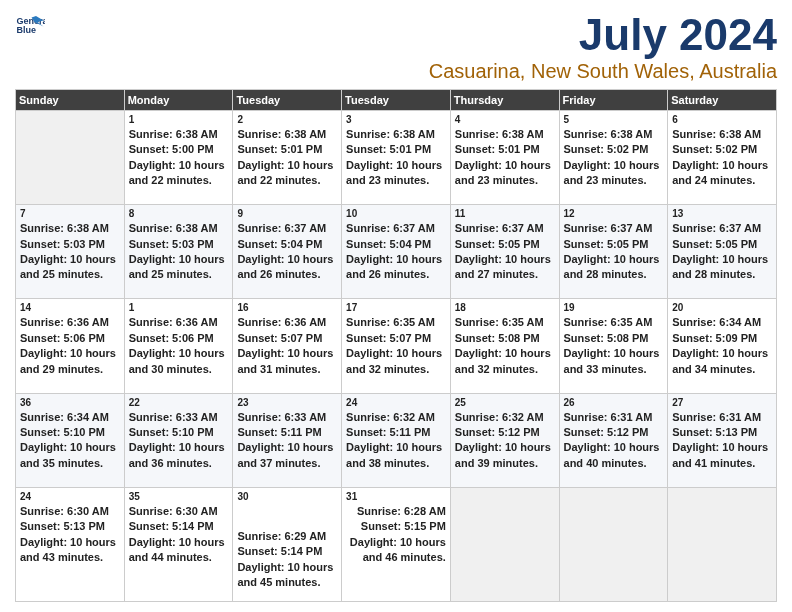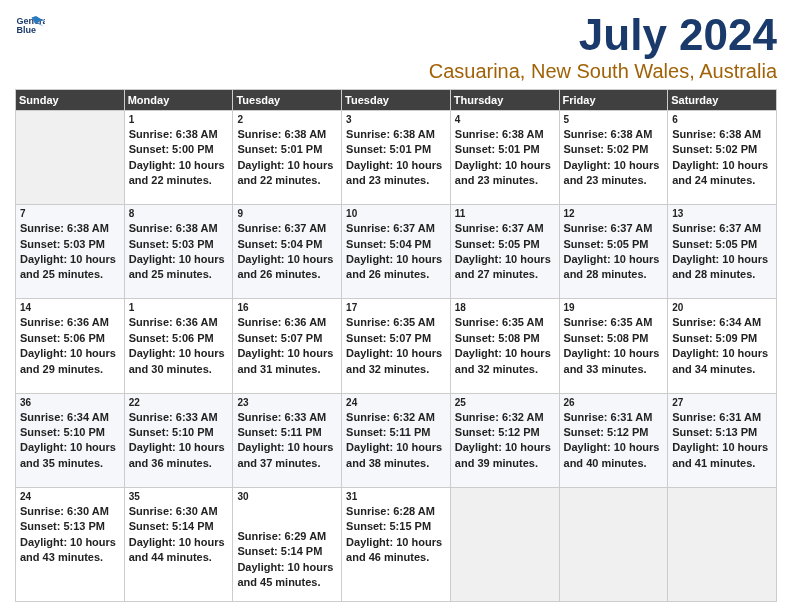--- a/index.html
+++ b/index.html
@@ -337,21 +337,21 @@
           </td>
           <td>
             <span class="day-number">30</span>
             <div class="day-info" style="white-space: pre-line; margin-top: 27px;">Sunrise: 6:29 AM
 Sunset: 5:14 PM
 Daylight: 10 hours
 and 45 minutes.</div>
           </td>
           <td>
             <span class="day-number">31</span>
-            <div class="day-info" style="white-space: pre-line;">Sunrise: 6:28 AM
+            <div class="day-info" style="white-space: pre-line; text-align: right;">Sunrise: 6:28 AM
 Sunset: 5:15 PM
 Daylight: 10 hours
 and 46 minutes.</div>
           </td>
           <td class="empty-cell"></td>
           <td class="empty-cell"></td>
           <td class="empty-cell"></td>
         </tr>
       </tbody>
   </table>

